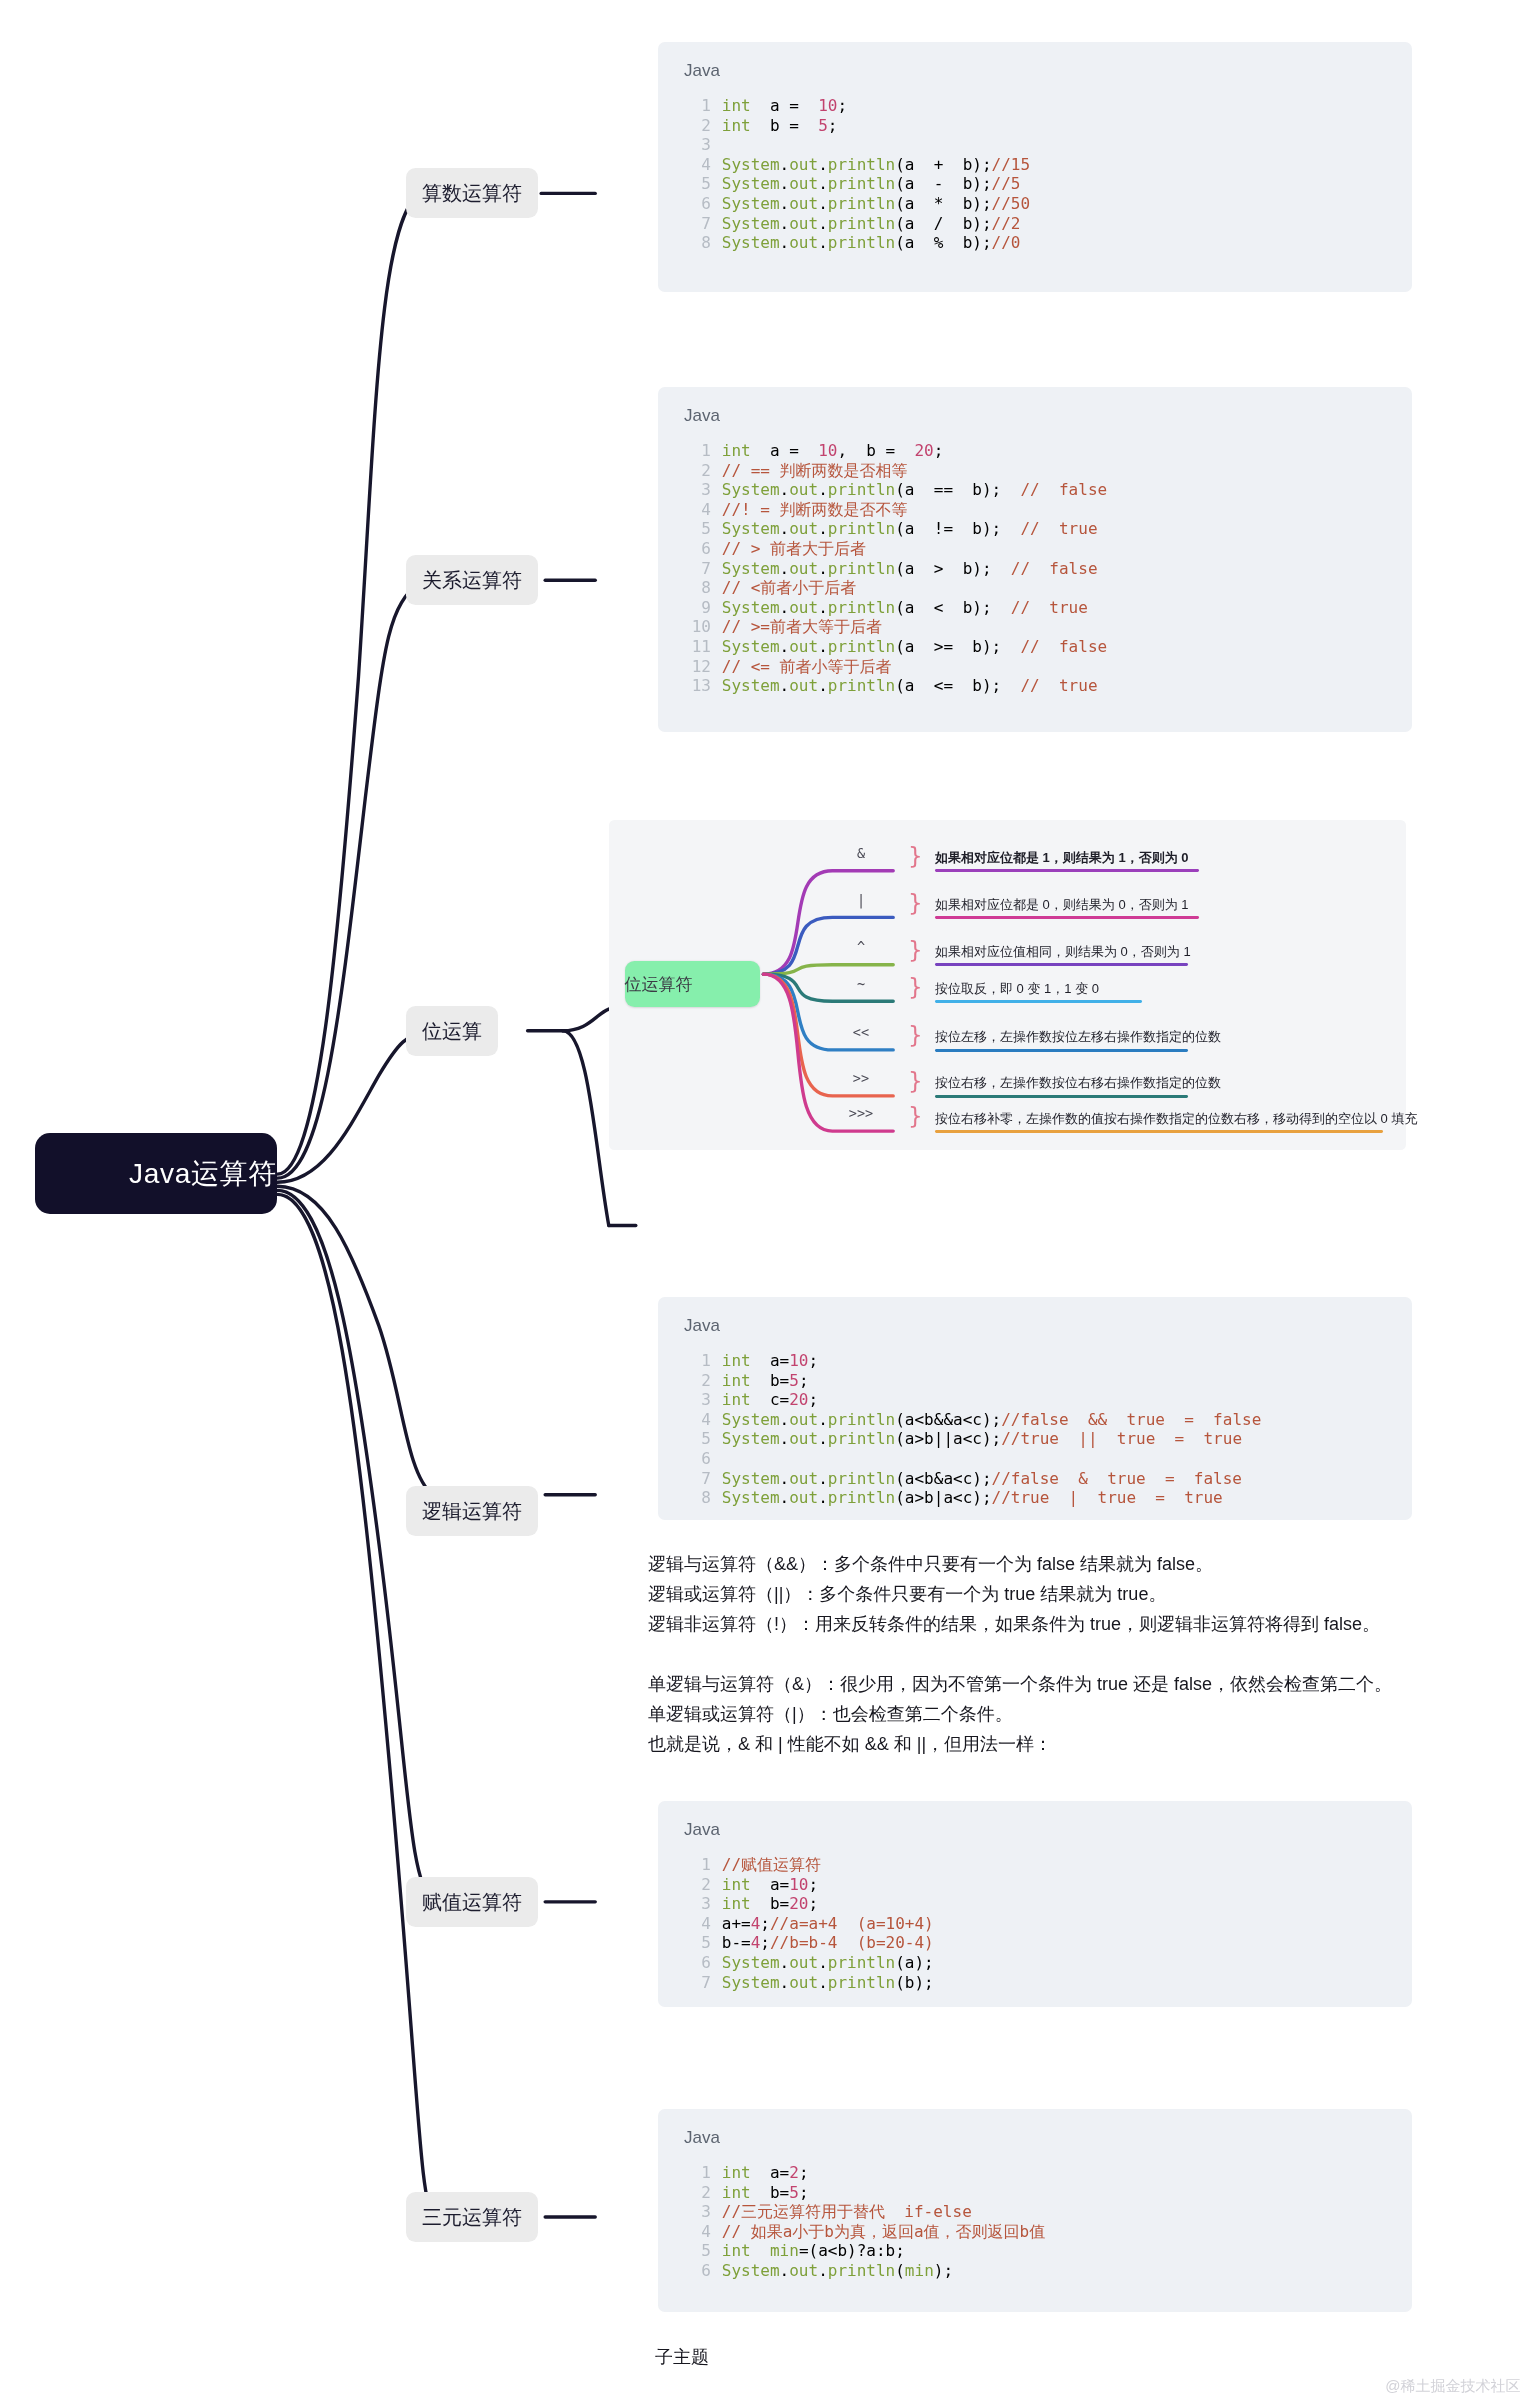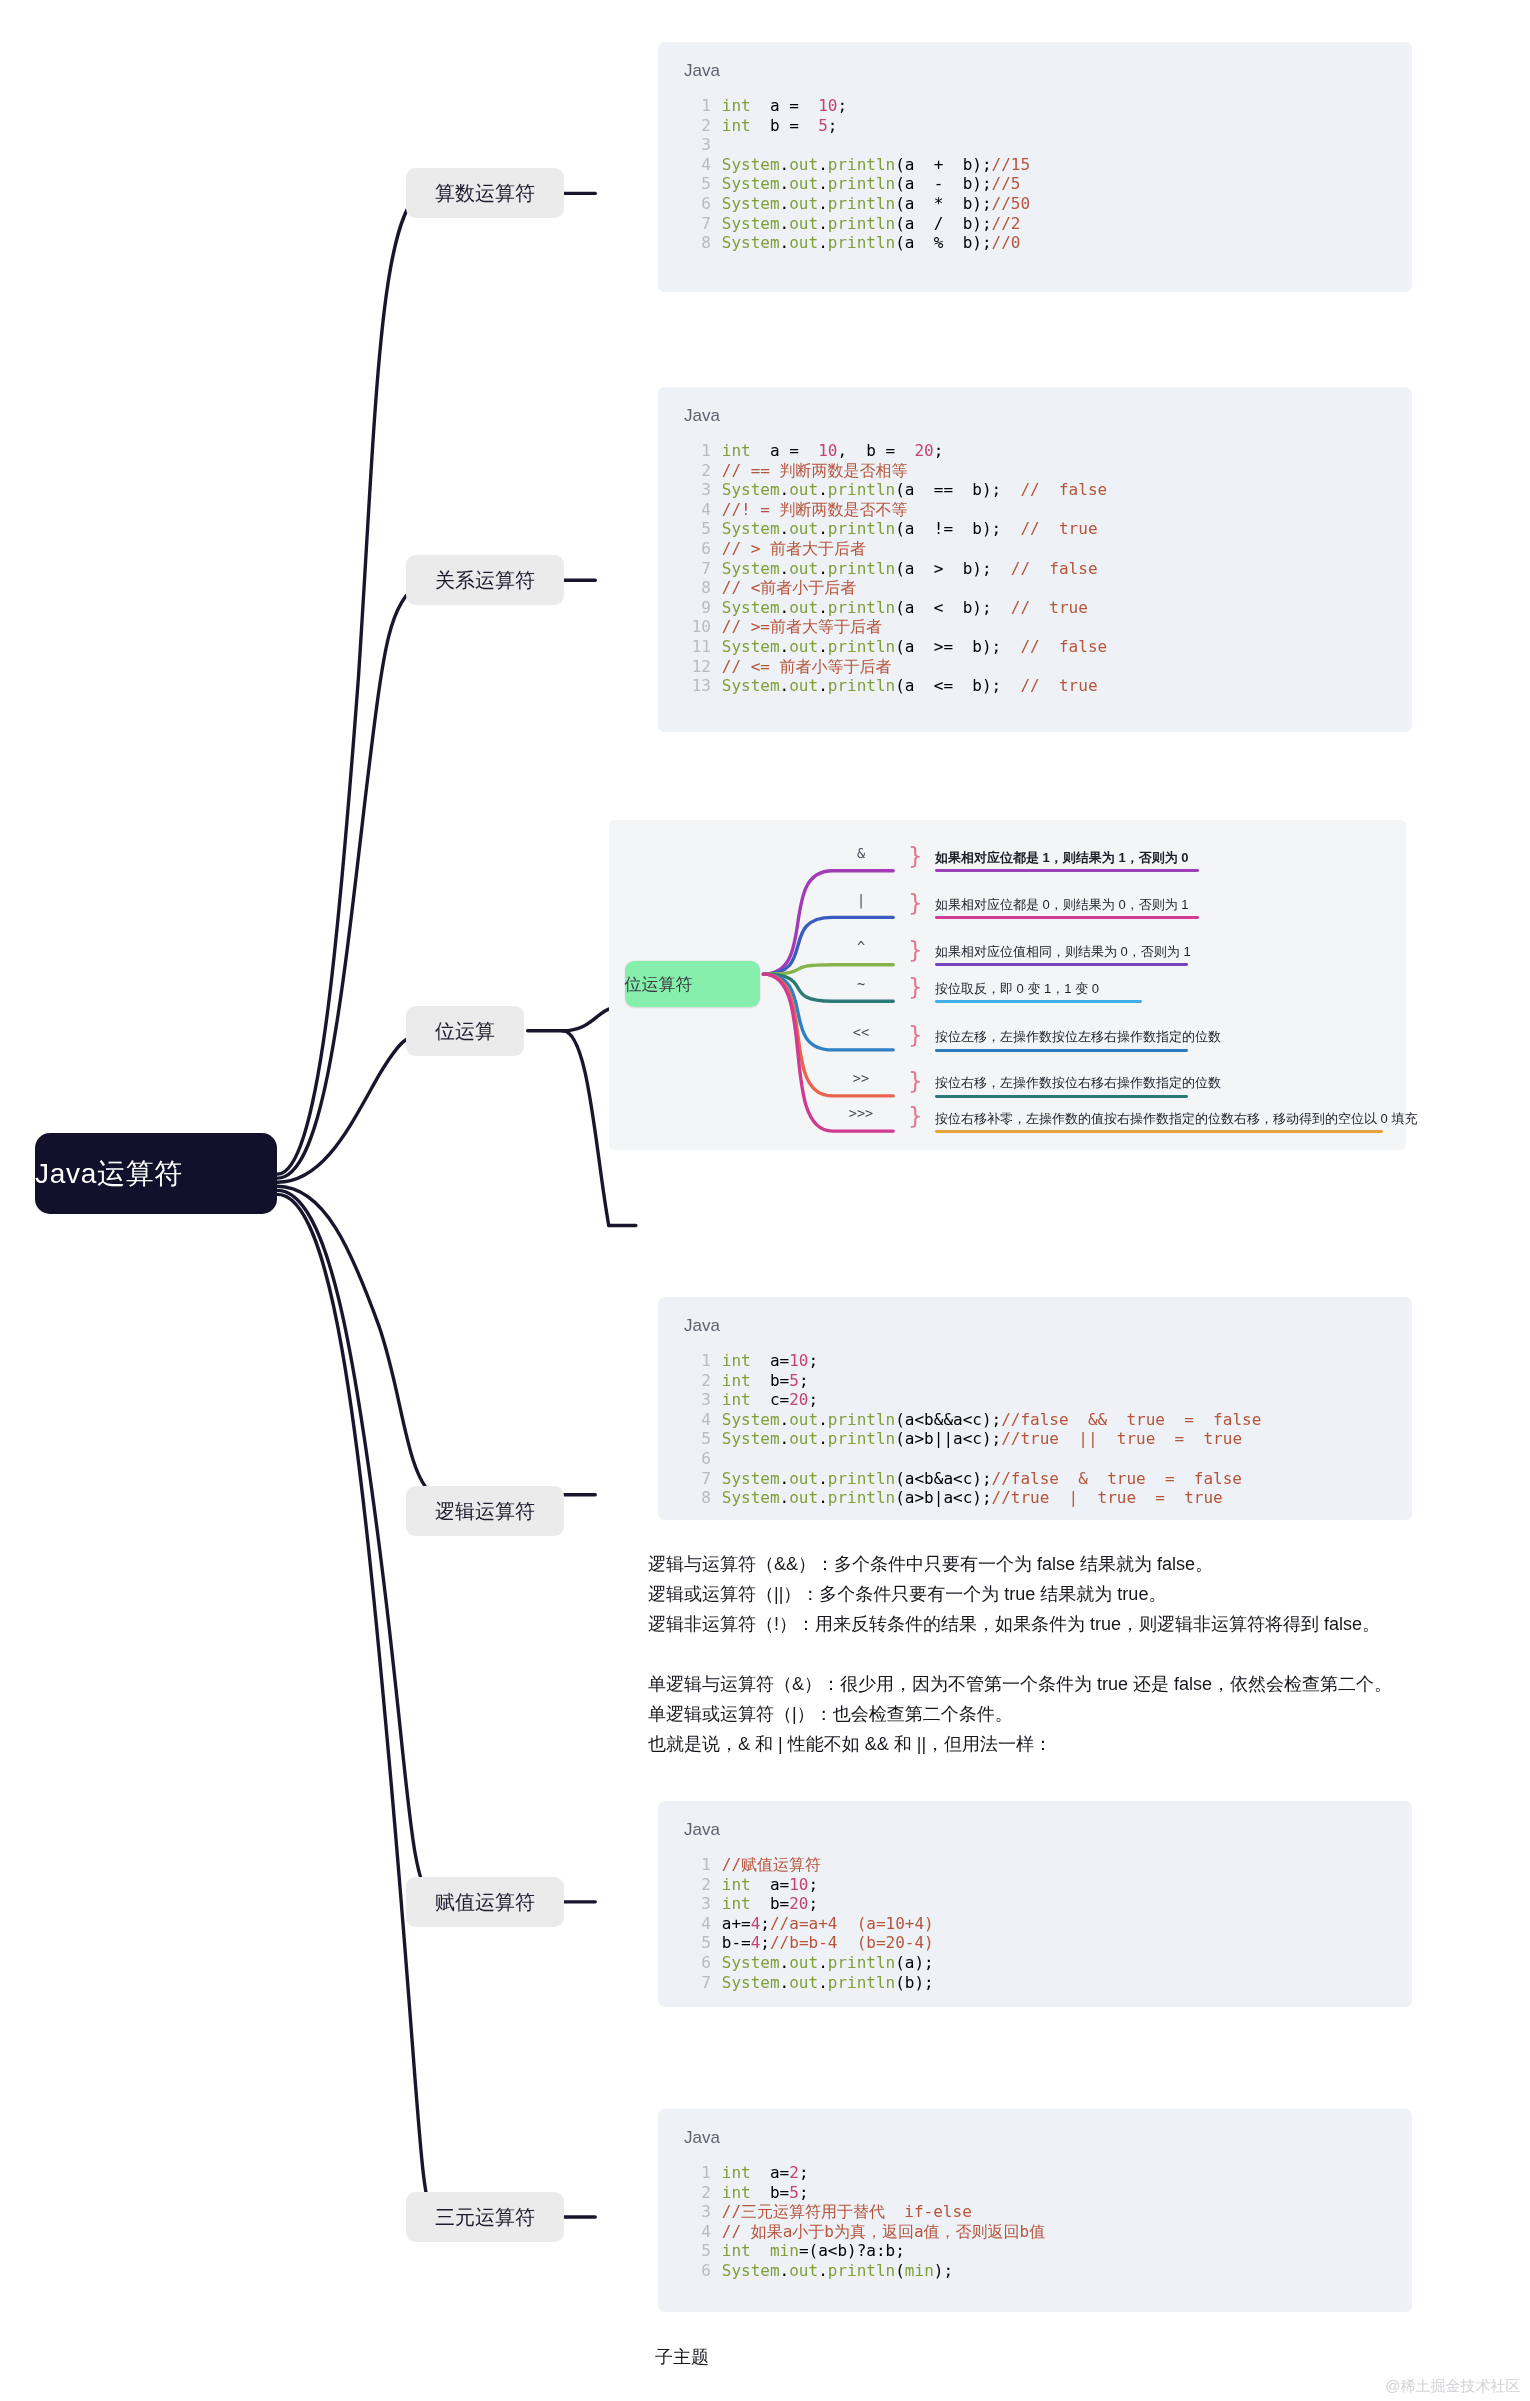--- a/index.html
+++ b/index.html
@@ -17,37 +17,37 @@
   
   #wires { position:absolute; left:0; top:0; width:1530px; height:2401px; pointer-events:none; }
 
   
   .root-node{
     position:absolute;
     left:35px; top:1133px;
     width:242px; height:81px;
     background:#12102a;
     border-radius:15px;
-    display:flex; align-items:center; justify-content:flex-start;
+    display:flex; align-items:center; justify-content:flex-end;
     color:#ffffff;
     font-size:28px;
     letter-spacing:0.7px;
     z-index:5;
   }
 
   
   .branch-node{
     position:absolute;
     background:#ebebeb;
     border-radius:9.5px;
     height:50px;
     display:flex; align-items:center; justify-content:center;
     color:#1c1c2e;
     font-size:20px;
-    padding:0 29px;
+    padding:0 16px;
     z-index:5;
     white-space:nowrap;
   }
 
   
   .code-card{
     position:absolute;
     background:#eef1f5;
     border-radius:6.8px;
     padding:19px 12px 27px 0;

